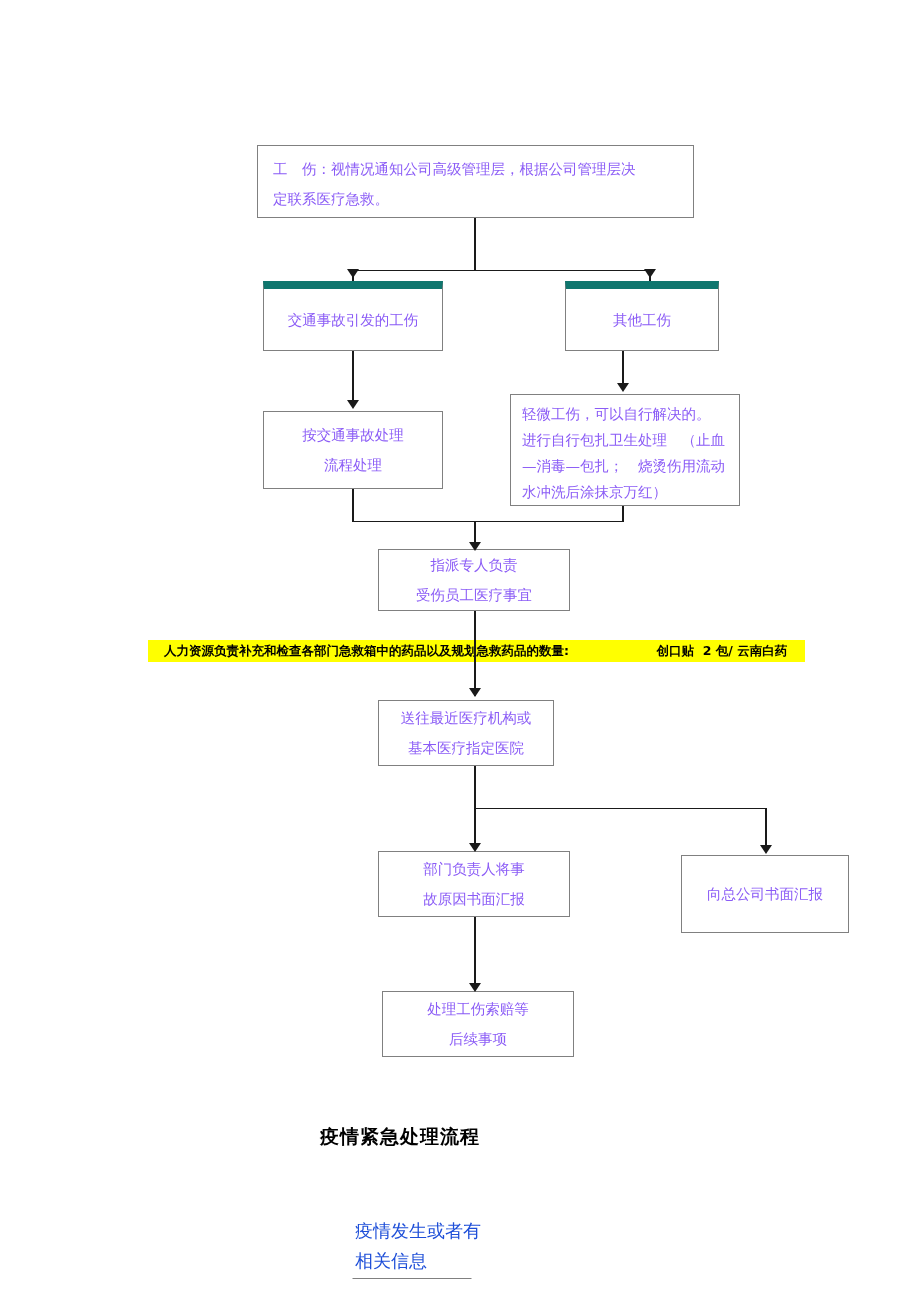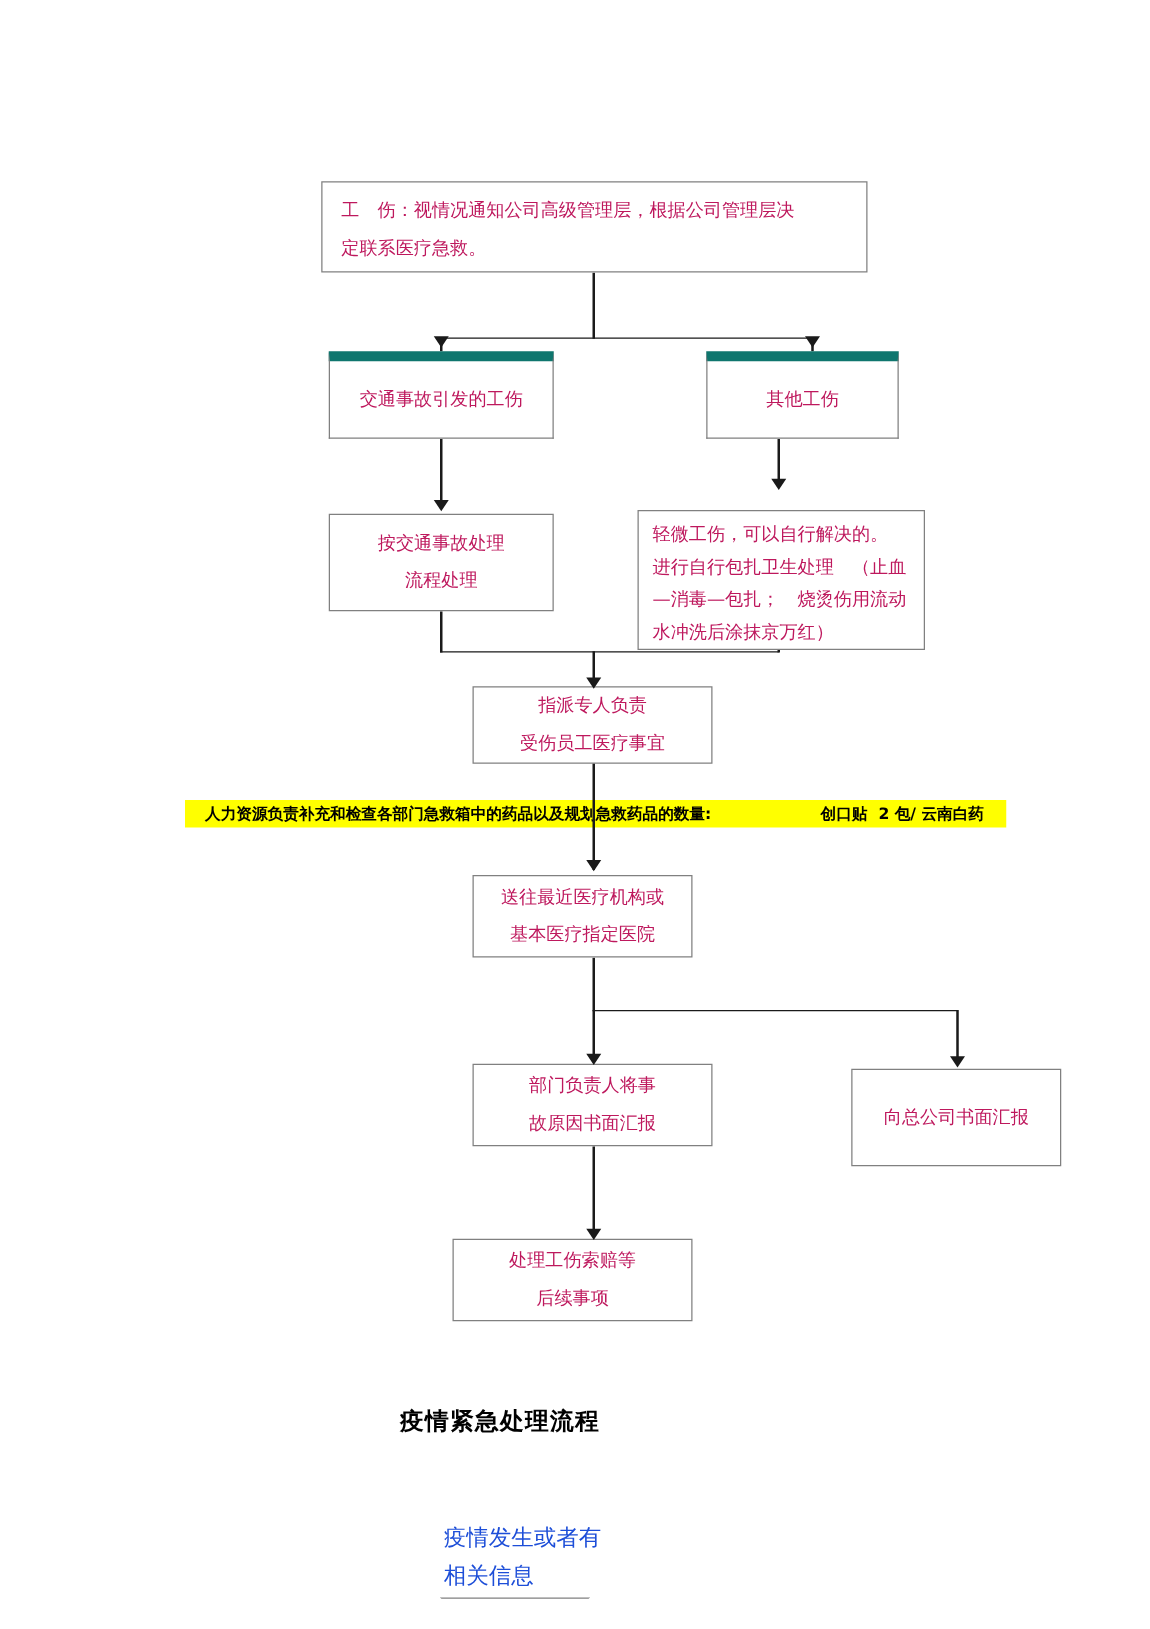--- a/index.html
+++ b/index.html
@@ -21,21 +21,21 @@
 
   
   .node {
     position: absolute;
     box-sizing: border-box;
     border: 1px solid #808080;
     background: #ffffff;
     font-family: "DejaVu Serif", "Liberation Serif", serif;
     font-size: 14.5px;
     line-height: 30px;
-    color: #be185d;
+    color: #8b5cf6;
     z-index: 3;
   }
   .node.topedge {
     border-top: 8px solid #0f766e;
   }
   .node .inner {
     display: flex;
     flex-direction: column;
     justify-content: center;
     align-items: center;
@@ -150,21 +150,21 @@
   <div class="vline" style="left:622px; top:351px; height:38px;"></div>
   <div class="arrow" style="left:617px; top:383px;"></div>
 
   <div class="node" style="left:263px; top:411px; width:180px; height:78px;">
     <div class="inner">
       <div class="line">按交通事故处理</div>
       <div class="line">流程处理</div>
     </div>
   </div>
 
-  <div class="node" style="left:510px; top:408px; width:230px; height:112px;">
+  <div class="node" style="left:510px; top:394px; width:230px; height:112px;">
     <div class="inner left" style="padding:6px 0 0 11px; line-height:26px;">
       <div class="line">轻微工伤，可以自行解决的。</div>
       <div class="line">进行自行包扎卫生处理　（止血</div>
       <div class="line">—消毒—包扎；　烧烫伤用流动</div>
       <div class="line">水冲洗后涂抹京万红）</div>
     </div>
   </div>
 
   <div class="vline" style="left:352px; top:489px; height:33px;"></div>
   <div class="vline" style="left:622px; top:506px; height:16px;"></div>
@@ -206,21 +206,21 @@
 
   <div class="node" style="left:681px; top:855px; width:168px; height:78px;">
     <div class="inner">
       <div class="line">向总公司书面汇报</div>
     </div>
   </div>
 
   <div class="vline" style="left:474px; top:917px; height:72px;"></div>
   <div class="arrow" style="left:469px; top:983px;"></div>
 
-  <div class="node" style="left:362px; top:991px; width:192px; height:66px;">
+  <div class="node" style="left:382px; top:991px; width:192px; height:66px;">
     <div class="inner">
       <div class="line">处理工伤索赔等</div>
       <div class="line">后续事项</div>
     </div>
   </div>
 
   <div class="section-title" style="left:320px; top:1124px;">疫情紧急处理流程</div>
 
   <div class="plain" style="left:355px; top:1216px;">疫情发生或者有</div>
   <div class="plain" style="left:355px; top:1246px;">相关信息</div>

